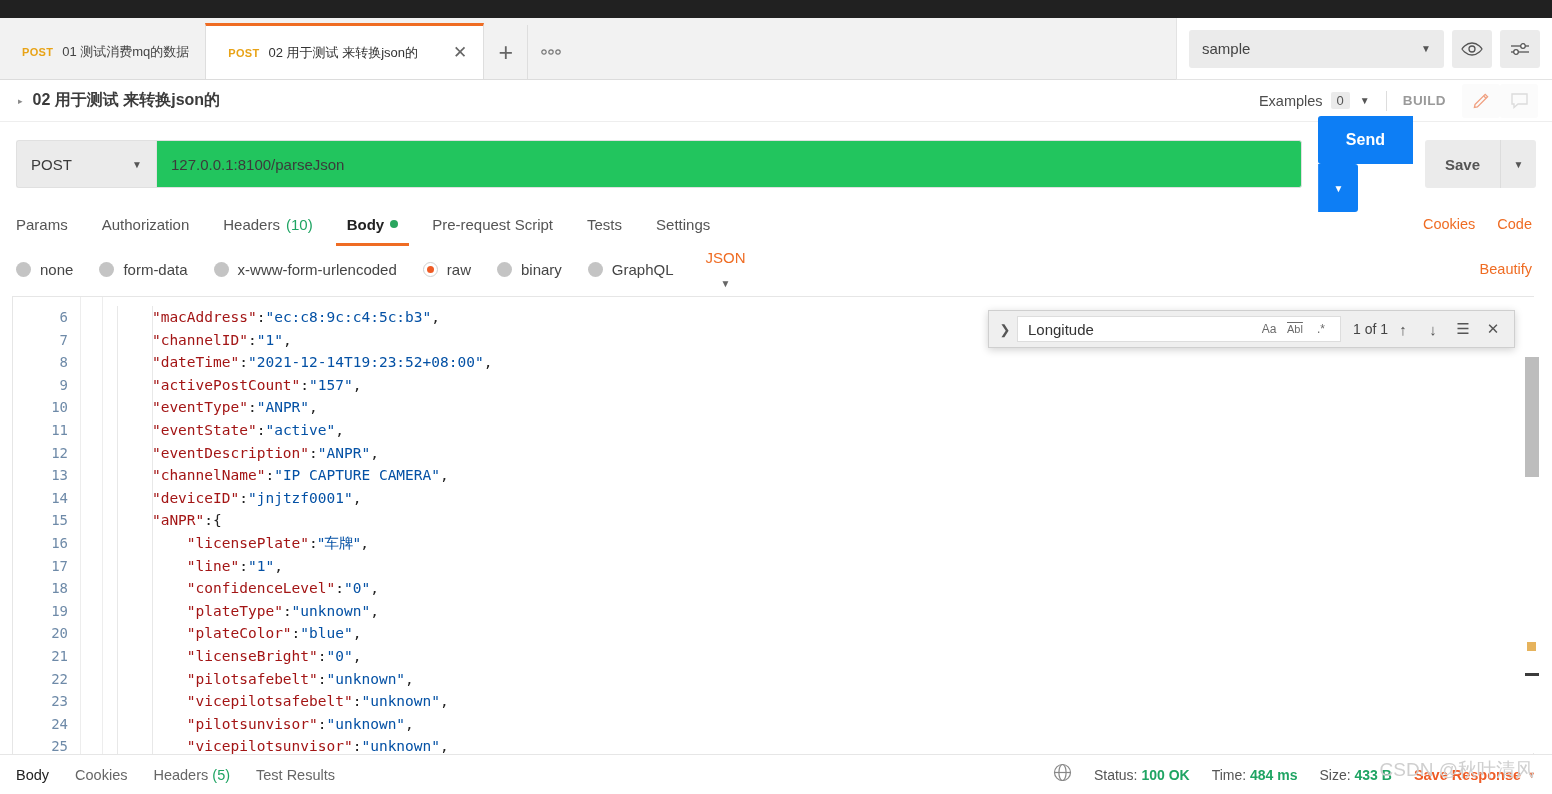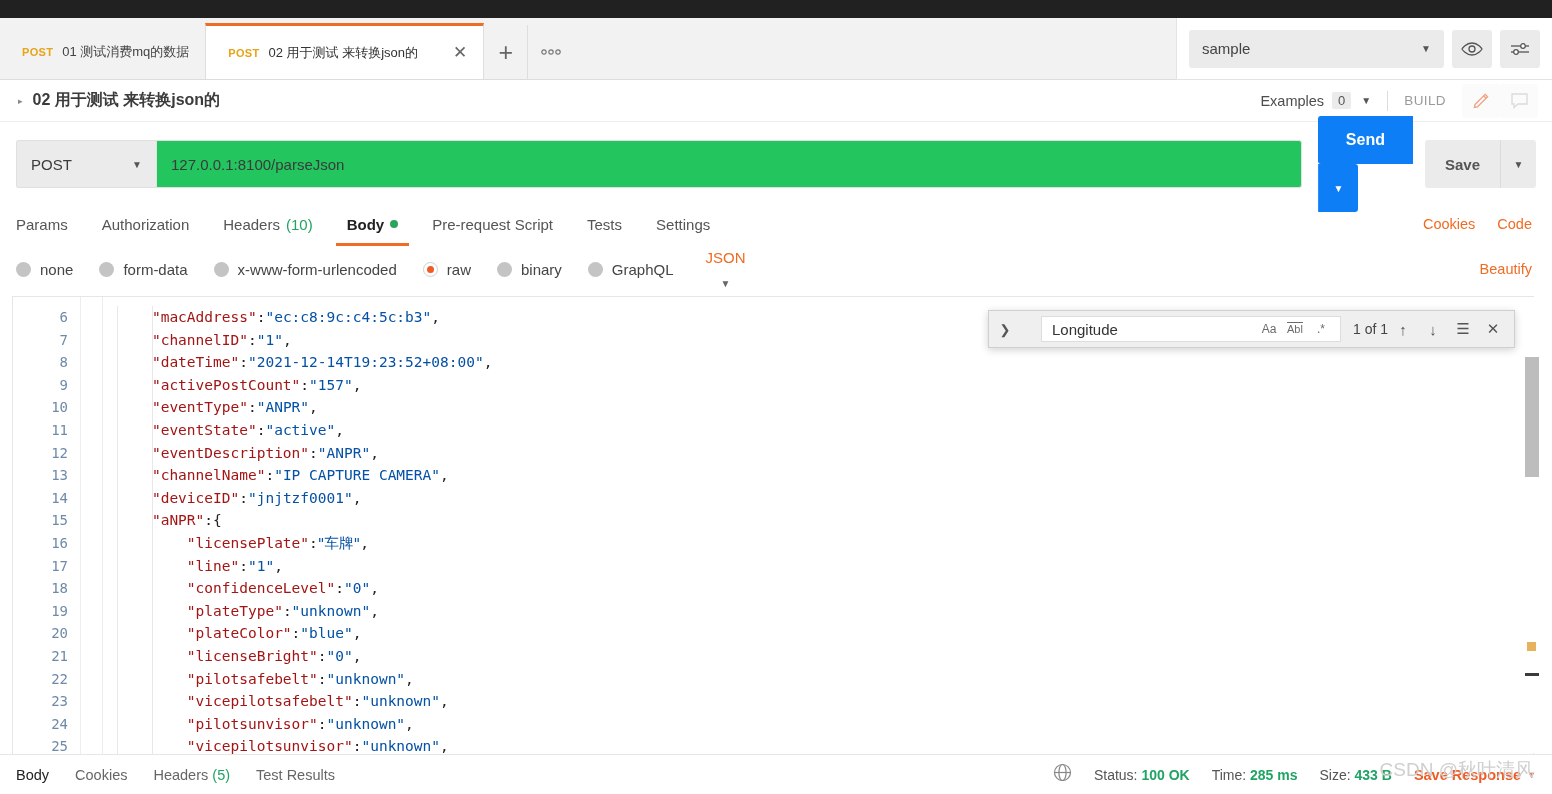--- a/index.html
+++ b/index.html
@@ -78,21 +78,21 @@
   .title-right {
     margin-left: auto; display: flex; align-items: center; gap: 0;
     padding-right: 14px;
   }
   .examples { font-size: 14.5px; color: #4d4d4d; display: flex;
               align-items: center; gap: 8px; }
   .ex-count { background: #ebebeb; border-radius: 2px; padding: 1px 6px;
               font-size: 13px; color: #555; }
   .ex-caret { font-size: 10px; color: #555; margin-left: 2px; }
   .vsep { width: 1px; height: 20px; background: #ddd; margin: 0 16px; }
-  .build { font-size: 13.5px; color: #9a9a9a; letter-spacing: .4px; }
+  .build { font-size: 13.5px; color: #9a9a9a; letter-spacing: .4px; font-weight: bold; }
   .sq-btn { width: 38px; height: 34px; border-radius: 3px;
             display: flex; align-items: center; justify-content: center; }
   .sq-btn.pencil { background: #fbfbfb; margin-left: 16px; }
   .sq-btn.comment { background: #fbfbfb; }
 
   
   .urlrow {
     position: absolute; top: 126px; left: 0; width: 1552px; height: 76px;
     display: flex; align-items: center; padding: 0 16px; gap: 0;
   }
@@ -212,21 +212,21 @@
   .findbar {
     position: absolute; top: 310px; left: 988px; width: 527px; height: 38px;
     background: #efefef; border: 1px solid #cfcfcf;
     box-shadow: 0 2px 8px rgba(0,0,0,.18);
     display: flex; align-items: center; padding: 0 6px 0 4px; gap: 0;
     z-index: 20;
   }
   .find-chevron { width: 24px; text-align: center; color: #555; font-size: 13px; }
   .find-input {
     flex: 1; height: 26px; background: #fff; border: 1px solid #ddd;
-    display: flex; align-items: center; padding: 0 6px 0 10px; gap: 0; margin-left: 24px;
+    display: flex; align-items: center; padding: 0 6px 0 10px; gap: 0;
   }
   .find-text { flex: 1; font-size: 15px; color: #333; }
   .find-opt { width: 26px; text-align: center; font-size: 12px; color: #6b6b6b; }
   .find-opt.wordbox { text-decoration: overline; font-size: 11px; }
   .find-count { font-size: 14px; color: #444; margin-left: 12px;
                 white-space: nowrap; }
   .find-act { width: 30px; text-align: center; font-size: 15px; color: #555; }
 
   
   .vscroll {
@@ -516,21 +516,21 @@
         <ellipse cx="9.5" cy="9.5" rx="3.6" ry="8" fill="none" stroke="#888" stroke-width="1.2"></ellipse>
         <line x1="1.5" y1="9.5" x2="17.5" y2="9.5" stroke="#888" stroke-width="1.2"></line>
       </svg>
     </span>
     <span class="stat">
       <span>Status:</span>
       <span class="num">100 OK</span>
     </span>
     <span class="stat">
       <span>Time:</span>
-      <span class="num">285 ms</span>
+      <span class="num">484 ms</span>
     </span>
     <span class="stat">
       <span>Size:</span>
       <span class="num">433 B</span>
     </span>
     <span class="save-resp">
       <span>Save Response</span>
       <span class="caret">▼</span>
     </span>
     <span class="watermark"><span>CSDN @</span><span class="wm-cjk">秋叶清风</span></span>

